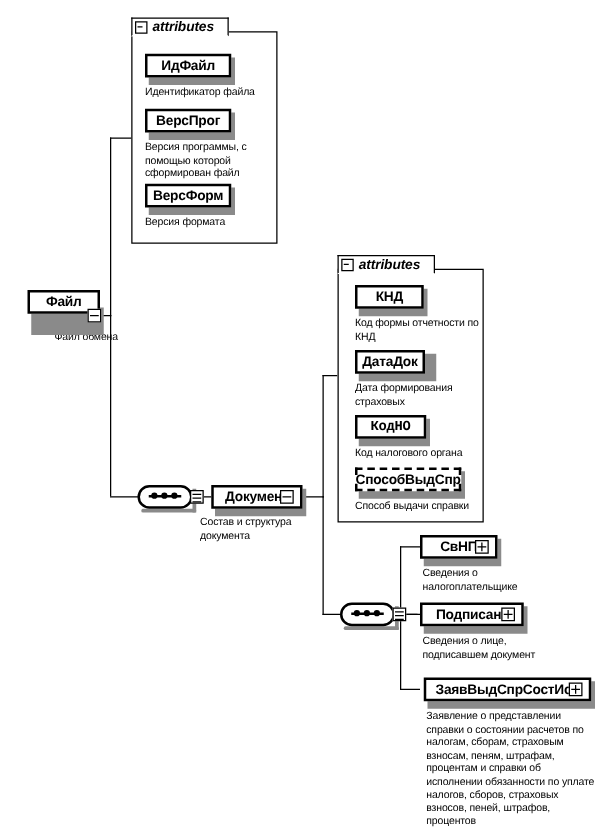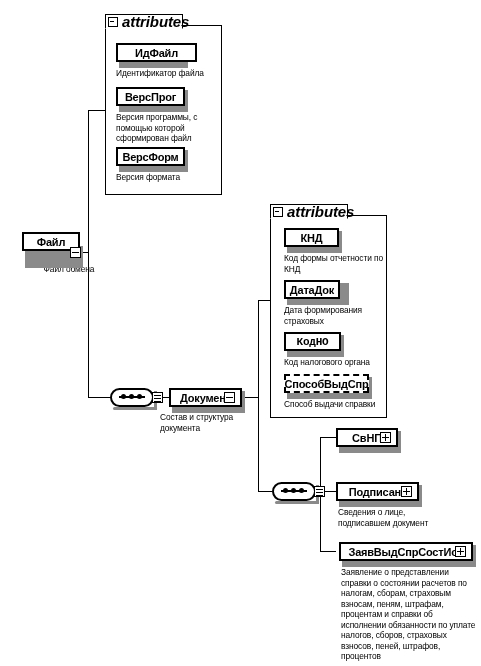--- a/index.html
+++ b/index.html
@@ -30,21 +30,21 @@
     position:absolute;
     border:1px solid #000;
     border-bottom:1px solid #fff;
     background:#fff;
     box-sizing:border-box;
     height:15px;
     display:flex;align-items:center;
     padding-left:2px;
     font-style:italic;
     font-weight:bold;
-    font-size:15px;
+    font-size:11px;
     letter-spacing:-0.1px;
     z-index:3;
   }
   .minus{
     display:inline-block;
     width:8px;height:8px;
     border:1px solid #000;
     position:relative;
     margin-right:4px;
     background:#fff;
@@ -130,21 +130,21 @@
 
 <div class="canvas">
 
   <div class="attrbox" style="left:105px;top:25px;width:117px;height:170px;"></div>
   <div class="attrtab" style="left:105px;top:14px;width:78px;">
     <span class="minus"></span>
     <span>attributes</span>
   </div>
 
   <div class="shadow" style="left:119px;top:46px;width:69px;height:22px;"></div>
-  <div class="node" style="left:116px;top:43px;width:81px;">
+  <div class="node" style="left:116px;top:43px;width:69px;">
     <span class="lbl">ИдФайл</span>
   </div>
   <div class="cap" style="left:116px;top:68px;width:102px;">Идентификатор файла</div>
 
   <div class="shadow" style="left:119px;top:90px;width:69px;height:22px;"></div>
   <div class="node" style="left:116px;top:87px;width:69px;">
     <span class="lbl">ВерсПрог</span>
   </div>
   <div class="cap" style="left:116px;top:112px;width:92px;">Версия программы, с помощью которой сформирован файл</div>
 
@@ -239,20 +239,21 @@
   <div class="ln lnv" style="left:320px;top:437px;height:115px;"></div>
   <div class="ln lnh" style="left:320px;top:437px;width:16px;"></div>
   <div class="ln lnh" style="left:320px;top:491px;width:16px;"></div>
   <div class="ln lnh" style="left:320px;top:551px;width:16px;"></div>
 
   <div class="shadow" style="left:339px;top:431px;width:62px;height:22px;"></div>
   <div class="node" style="left:336px;top:428px;width:62px;">
     <span class="lbl">СвНП</span>
   </div>
   <div class="ctrl plus" style="left:380px;top:432px;"></div>
+  <div class="cap" style="left:338px;top:453px;width:96px;">Сведения о налогоплательщике</div>
 
   <div class="shadow" style="left:339px;top:485px;width:83px;height:22px;"></div>
   <div class="node" style="left:336px;top:482px;width:83px;">
     <span class="lbl">Подписант</span>
   </div>
   <div class="ctrl plus" style="left:401px;top:486px;"></div>
   <div class="cap" style="left:338px;top:507px;width:104px;">Сведения о лице, подписавшем документ</div>
 
   <div class="shadow" style="left:342px;top:545px;width:134px;height:22px;"></div>
   <div class="node" style="left:339px;top:542px;width:134px;">

